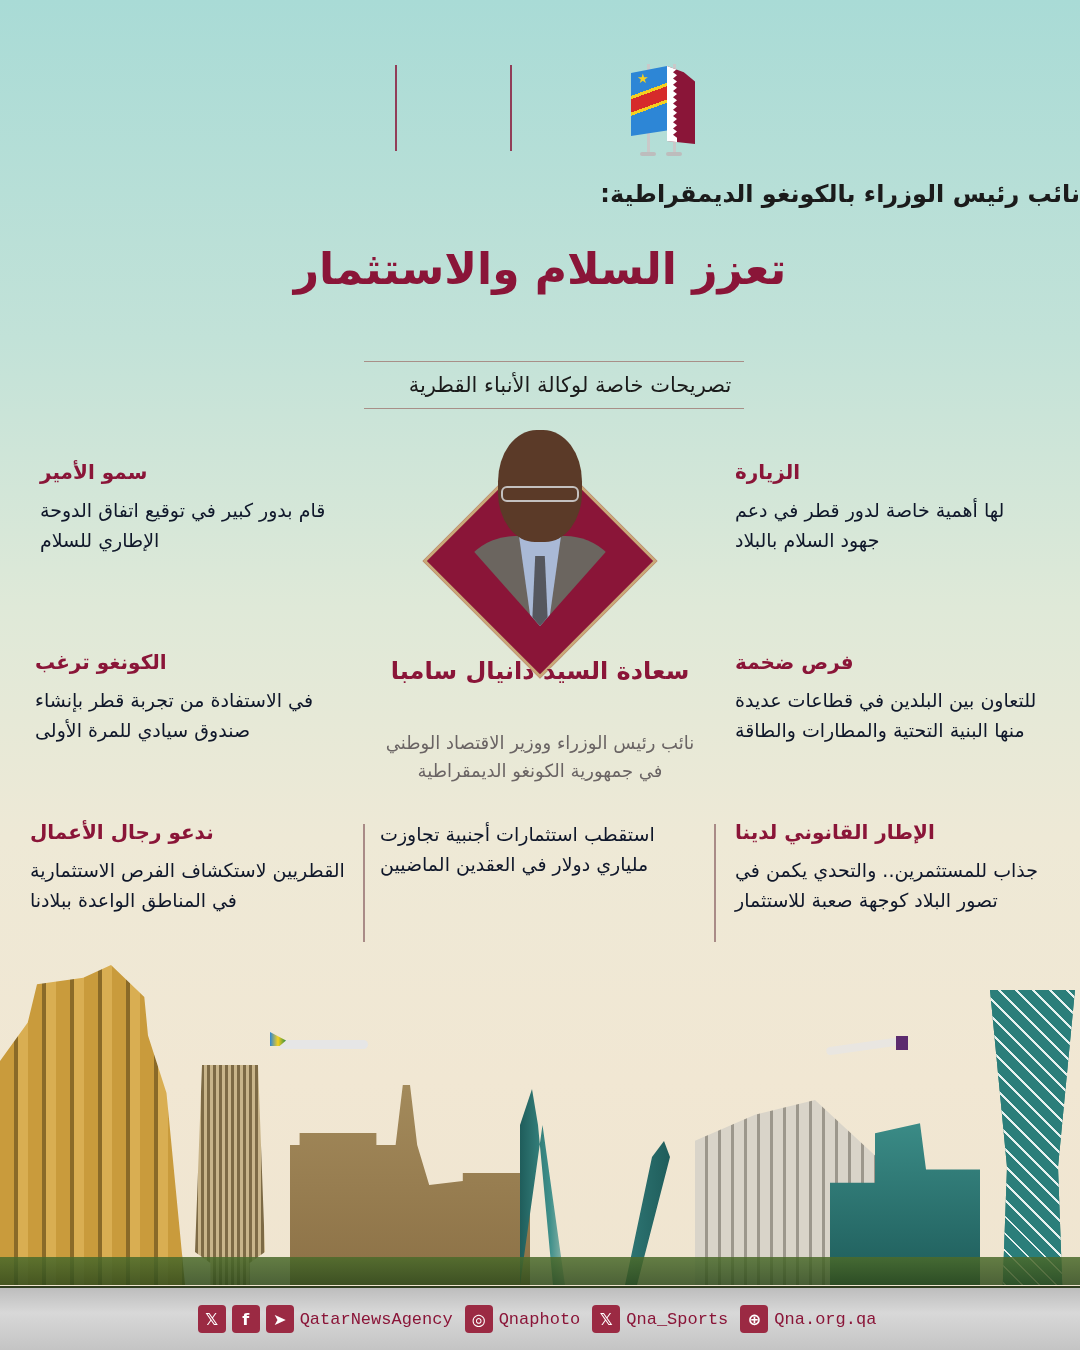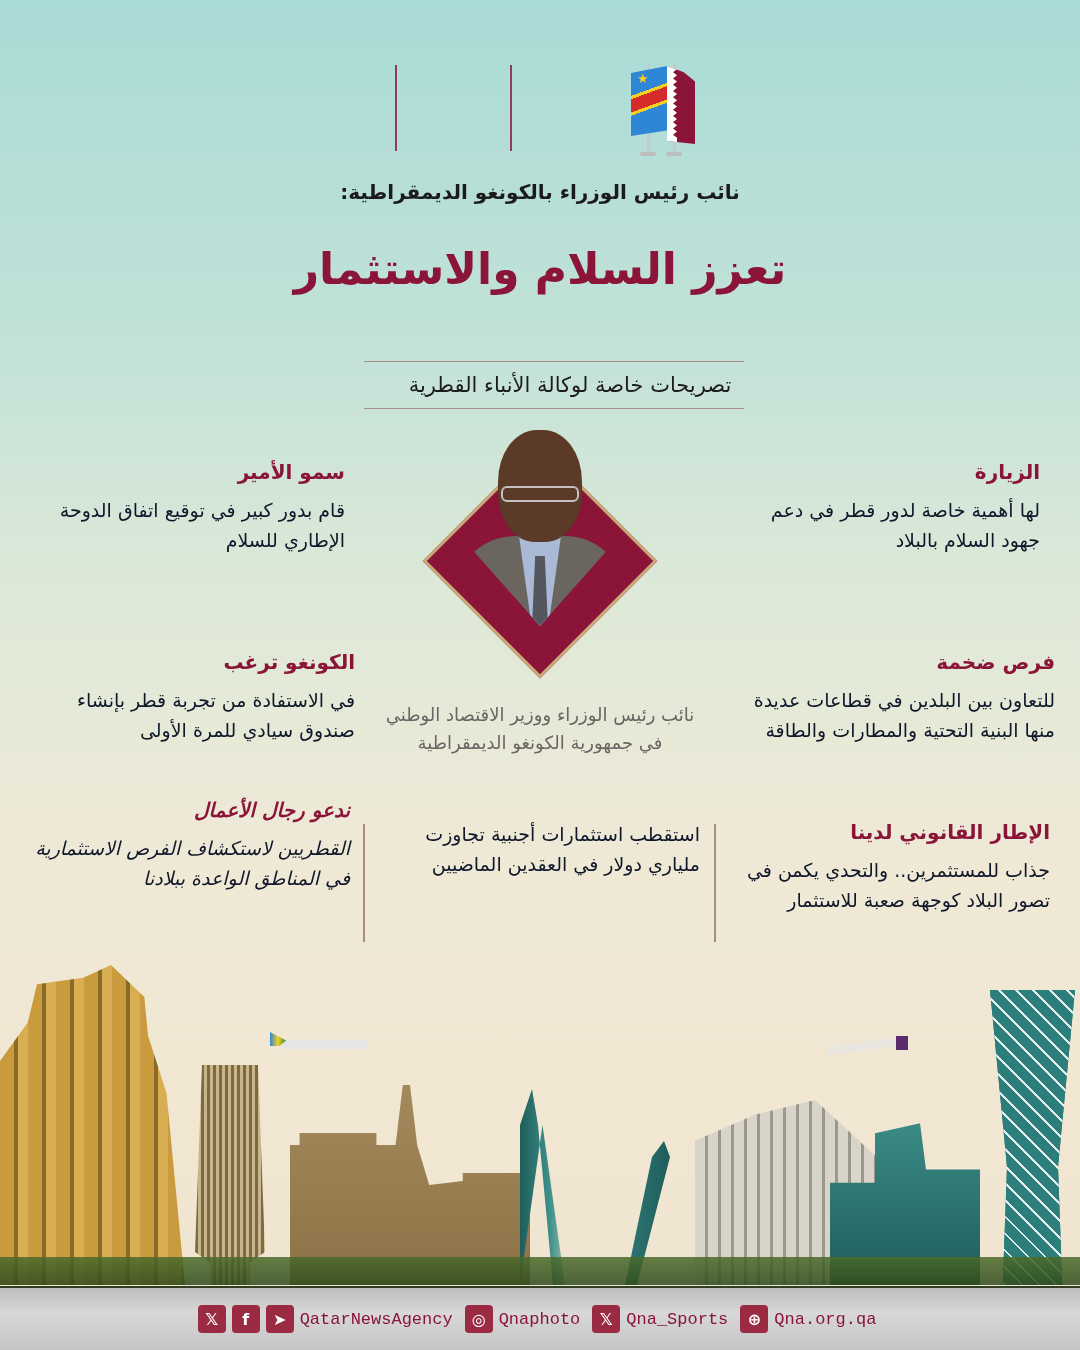--- a/index.html
+++ b/index.html
@@ -52,22 +52,22 @@
   .qna-ar { font-size: 11px; color: #8a1538; font-weight: bold; direction: rtl; }
   .qna-en { font-size: 8px; color: #8a1538; font-weight: bold; letter-spacing: .2px; font-family: "Liberation Sans", sans-serif; }
   .jubilee { width: 90px; text-align: center; position: relative; }
   .jub-50 { font-size: 64px; font-weight: bold; color: #c4a574; line-height: 60px; font-family: "Liberation Sans", sans-serif; letter-spacing: -8px; }
   .jub-year { position: absolute; top: 0; right: 2px; background: #8a1538; color: #fff; font-size: 8px; font-weight: bold; padding: 1px 4px; font-family: "Liberation Sans", sans-serif; }
   .jub-2025 { position: absolute; top: 28px; left: 4px; font-size: 8px; color: #8a1538; font-weight: bold; font-family: "Liberation Sans", sans-serif; }
   .jub-label { font-size: 12px; color: #8a1538; font-weight: bold; margin-top: 6px; direction: rtl; }
 
   
   .kicker {
-    position: absolute; top: 180px; left: 0; width: 1080px; text-align: center;
-    font-size: 20px; font-weight: bold; color: #1b1b1b;
+    position: absolute; top: 180px; left: 0; width: 1080px; 
+    font-size: 24px; font-weight: bold; color: #1b1b1b;
   }
   .headline {
     position: absolute; top: 240px; left: 0; width: 1080px; text-align: center;
     font-size: 44px; font-weight: bold; color: #8a1538; line-height: 58px;
   }
   .subtitle-wrap {
     position: absolute; top: 361px; left: 364px; width: 380px; height: 48px;
     border-top: 1.5px solid #a88f88; border-bottom: 1.5px solid #a88f88;
     display: flex; align-items: center; justify-content: center;
   }
@@ -86,31 +86,31 @@
     position: absolute; left: 20px; top: 0; width: 158px; height: 198px;
     clip-path: polygon(0 55%, 0 0, 100% 0, 100% 55%, 50% 100%);
   }
   .person .suit { position: absolute; left: -6px; bottom: 0; width: 170px; height: 90px; background: #6b655f; border-radius: 60px 60px 0 0; }
   .person .shirt { position: absolute; left: 58px; bottom: 0; width: 42px; height: 90px; background: #a9b9d6; clip-path: polygon(0 0, 100% 0, 70% 100%, 30% 100%); }
   .person .tie { position: absolute; left: 71px; bottom: 0; width: 16px; height: 70px; background: #55575e; clip-path: polygon(20% 0, 80% 0, 100% 100%, 0 100%); }
   .person .head { position: absolute; left: 37px; top: 2px; width: 84px; height: 112px; background: #5b3a28; border-radius: 46% 46% 44% 44%; }
   .person .glasses { position: absolute; left: 40px; top: 58px; width: 78px; height: 16px; border: 2px solid #cfcfcf; border-radius: 6px; opacity: .9; }
 
   
-  .item { position: absolute; text-align: right; }
+  .item { position: absolute; text-align: left; }
   .item .t { font-size: 20px; font-weight: bold; color: #8a1538; margin-bottom: 10px; line-height: 26px; }
   .item .b { font-size: 19px; color: #0f172a; line-height: 30px; }
 
   .i-visit   { top: 459px; left: 735px; width: 305px; }
   .i-emir    { top: 459px; left: 40px;  width: 305px; }
   .i-opps    { top: 649px; left: 735px; width: 320px; }
   .i-congo   { top: 649px; left: 35px;  width: 320px; }
   .i-legal   { top: 819px; left: 735px; width: 315px; }
   .i-mining  { top: 819px; left: 380px; width: 320px; }
-  .i-invite  { top: 797px; left: 30px;  width: 320px; font-style: italic; }
+  .i-invite  { top: 819px; left: 30px;  width: 320px; }
 
   .name-block { position: absolute; top: 657px; left: 380px; width: 320px; text-align: center; }
   .name-block .n { font-size: 24px; font-weight: bold; color: #8a1538; margin-bottom: 10px; }
   .name-block .r { font-size: 18px; color: #6a6464; line-height: 28px; margin-top: 44px; }
 
   .col-div { position: absolute; top: 824px; width: 2px; height: 118px; background: #a98b87; }
   .col-div.d1 { left: 714px; } .col-div.d2 { left: 363px; }
 
   
   .skyline { position: absolute; top: 960px; left: 0; width: 1080px; height: 325px; direction: ltr; }
@@ -189,20 +189,21 @@
 <div class="item i-emir">
   <div class="t">سمو الأمير</div>
   <div class="b">قام بدور كبير في توقيع اتفاق الدوحة الإطاري للسلام</div>
 </div>
 
 <div class="item i-opps">
   <div class="t">فرص ضخمة</div>
   <div class="b">للتعاون بين البلدين في قطاعات عديدة منها البنية التحتية والمطارات والطاقة</div>
 </div>
 <div class="name-block">
+  <div class="n">سعادة السيد دانيال سامبا</div>
   <div class="r">نائب رئيس الوزراء ووزير الاقتصاد الوطني في جمهورية الكونغو الديمقراطية</div>
 </div>
 <div class="item i-congo">
   <div class="t">الكونغو ترغب</div>
   <div class="b">في الاستفادة من تجربة قطر بإنشاء صندوق سيادي للمرة الأولى</div>
 </div>
 
 <div class="item i-legal">
   <div class="t">الإطار القانوني لدينا</div>
   <div class="b">جذاب للمستثمرين.. والتحدي يكمن في تصور البلاد كوجهة صعبة للاستثمار</div>

